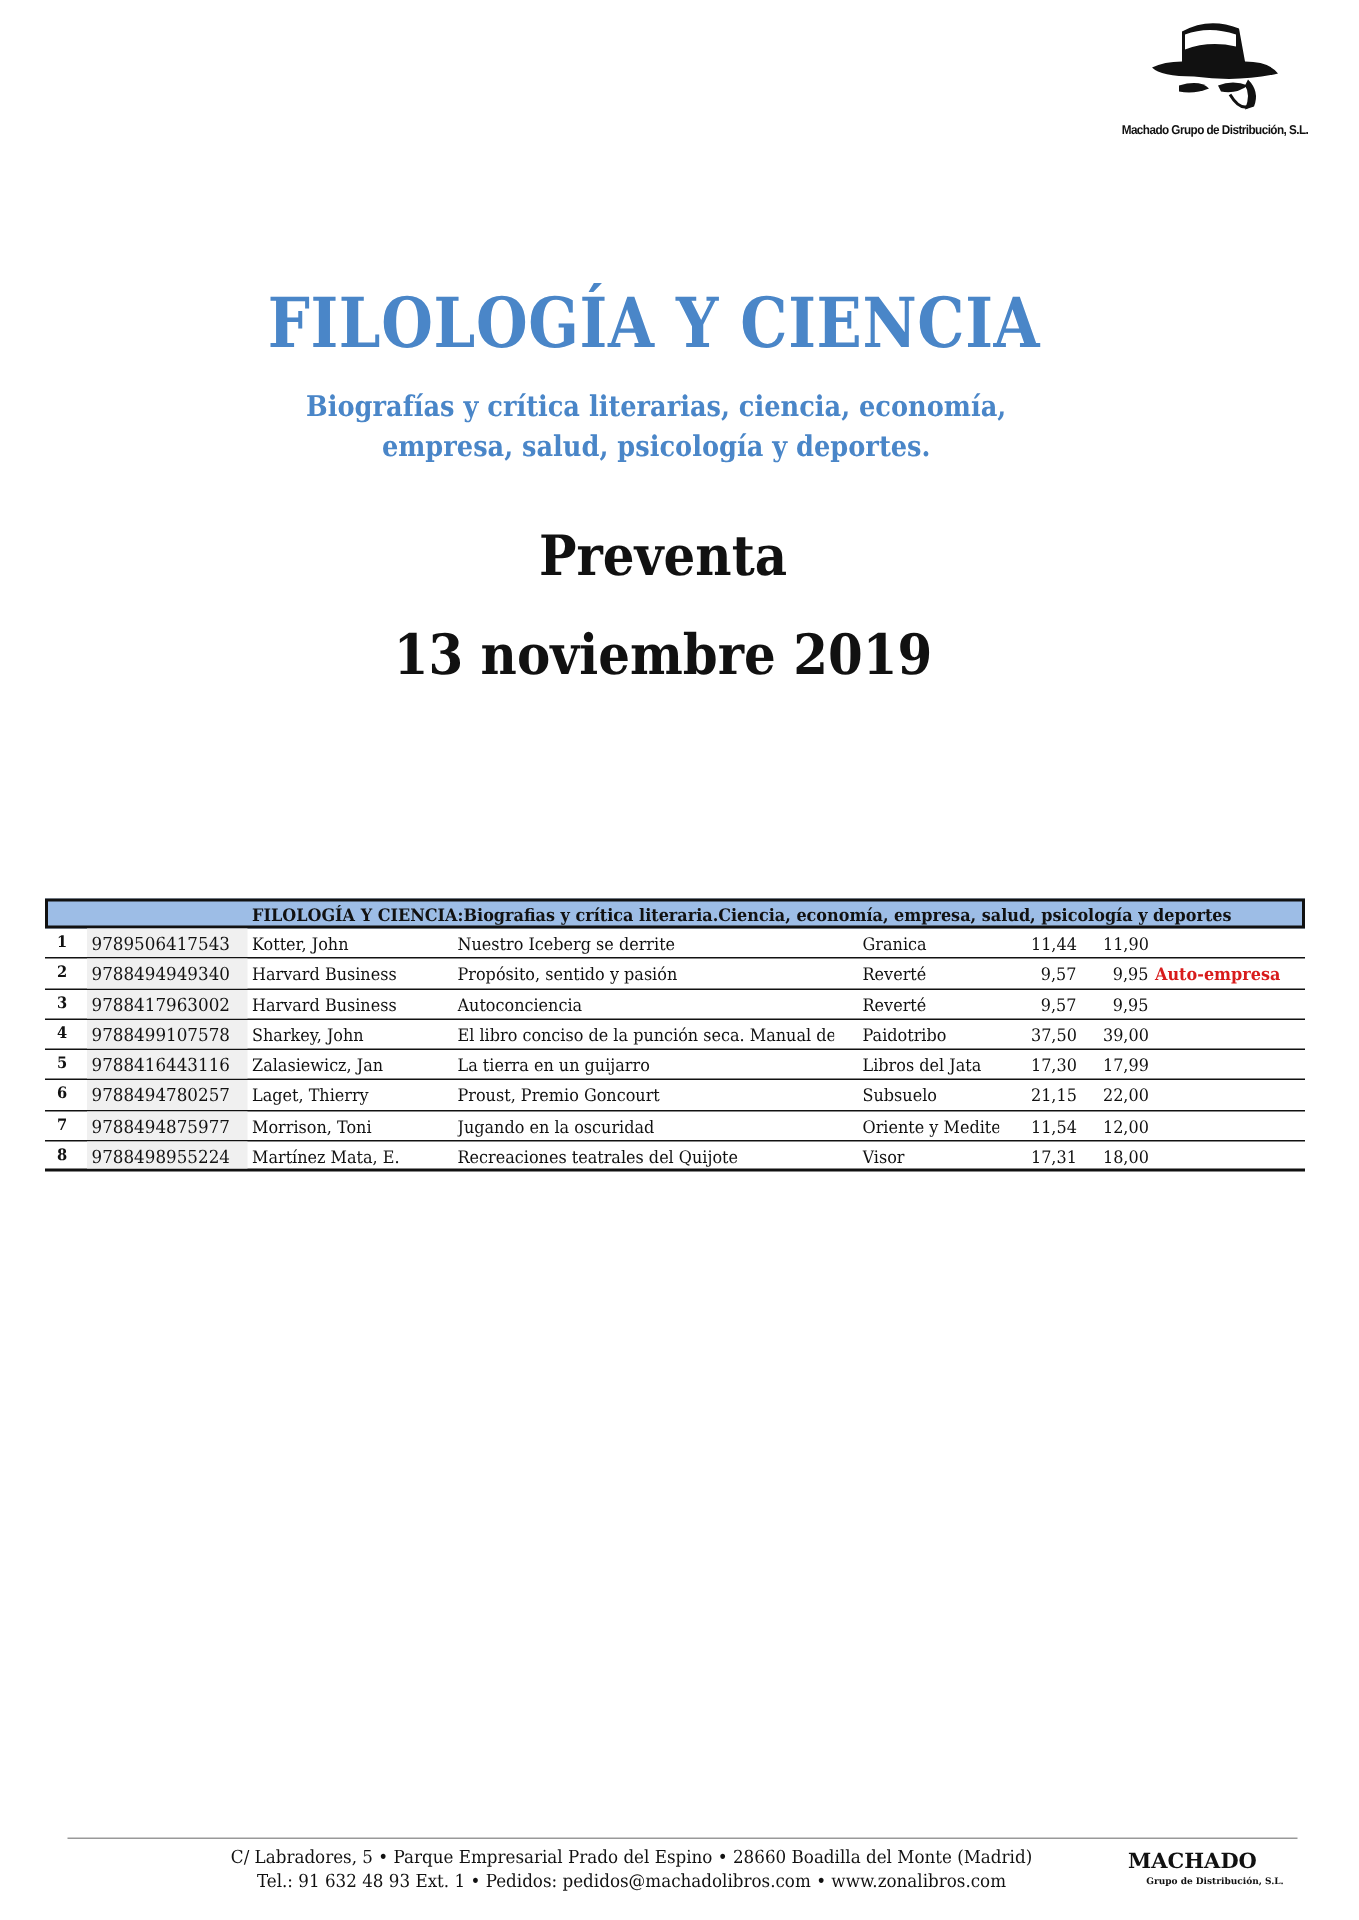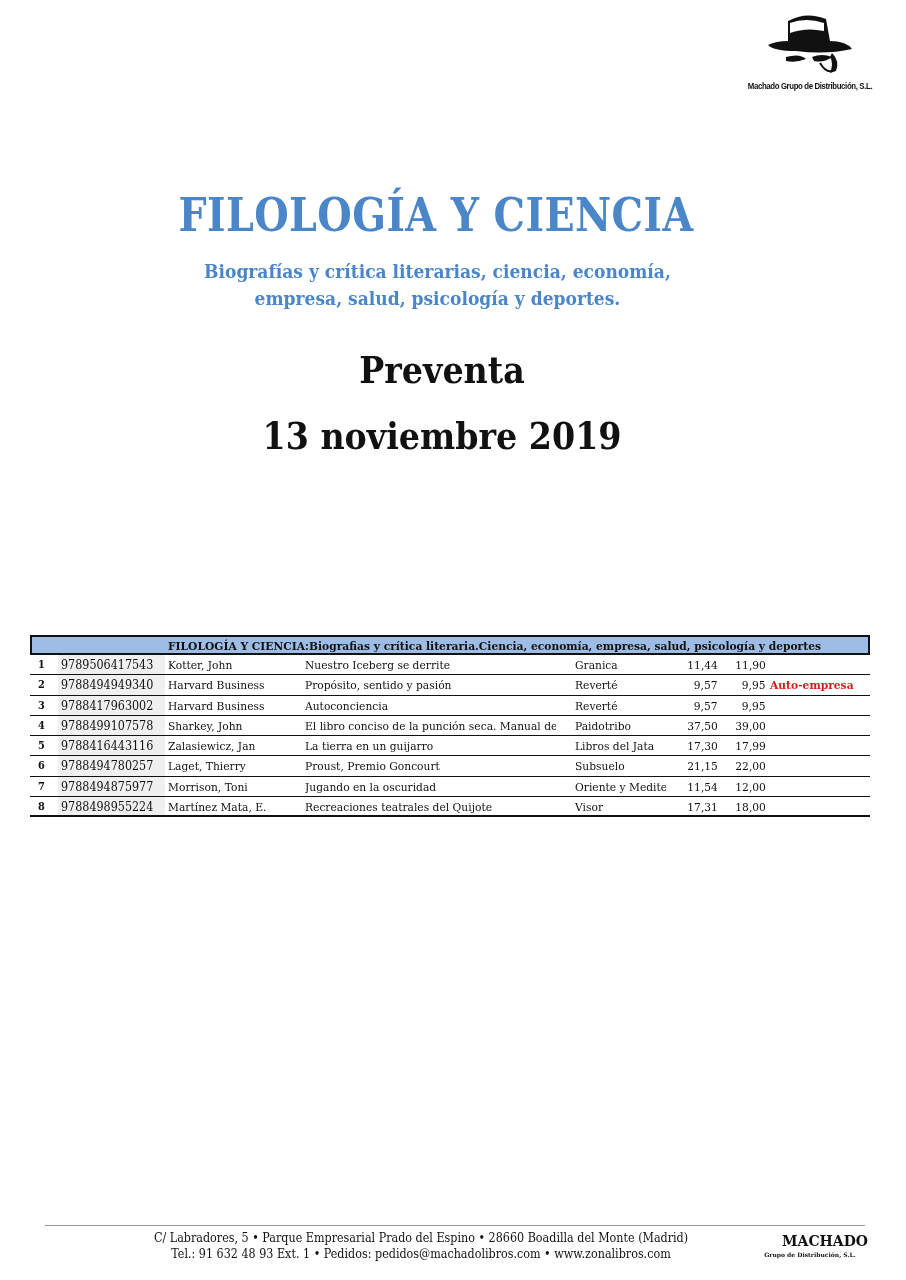--- a/index.html
+++ b/index.html
@@ -23,21 +23,21 @@
 
     .preventa { position: absolute; left: 0; width: 884px; text-align: center; top: 348px;
                 font-size: 37px; font-weight: bold; color: #111;
                 transform: scaleX(0.9); transform-origin: 442px 0; }
     .date { position: absolute; left: 0; width: 884px; text-align: center; top: 414px;
             font-size: 37px; font-weight: bold; color: #111;
             transform: scaleX(0.9); transform-origin: 442px 0; }
 
     .table { position: absolute; left: 30px; top: 599px; width: 840px; }
     .thead { height: 20px; background: #9dbde6; border: 2px solid #111; box-sizing: border-box;
-             position: relative; margin-top: 36px; }
+             position: relative; }
     .thead span { position: absolute; left: 136px; top: 2px; font-size: 11.5px; font-weight: bold;
                   white-space: nowrap; color: #111; transform: scaleX(0.93); transform-origin: 0 0; }
     .row { position: relative; height: 20.3px; border-bottom: 1px solid #111; box-sizing: border-box; }
     .row:last-child { border-bottom: 2px solid #111; }
     .row .c { position: absolute; top: 3px; font-size: 11.5px; white-space: nowrap;
               transform: scaleX(0.93); transform-origin: 0 0; }
     .row .isbn-bg { position: absolute; left: 28px; top: 0; width: 107px; height: 100%; background: #f0f0f0; }
     .c.num { left: 8px; font-weight: bold; font-size: 10.5px; }
     .c.isbn { left: 31px; font-size: 12px; }
     .c.author { left: 138px; }
@@ -45,21 +45,21 @@
     .c.publisher { left: 545px; width: 98px; overflow: hidden; }
     .c.price1 { right: 152px; left: auto; text-align: right; transform-origin: 100% 0; }
     .c.price2 { right: 104px; left: auto; text-align: right; transform-origin: 100% 0; }
     .c.tag { left: 740px; color: #d81b1b; font-weight: bold; }
 
     .footer-rule { position: absolute; left: 45px; top: 1225px; width: 820px; height: 1px; background: #999; }
     .footer-text { position: absolute; left: 45px; width: 752px; text-align: center; font-size: 12px;
                    color: #111; transform: scaleX(0.93); transform-origin: 376px 0; }
     .footer-text.l1 { top: 1231px; }
     .footer-text.l2 { top: 1247px; }
-    .footer-brand { position: absolute; left: 752px; width: 116px; text-align: right; top: 1233px;
+    .footer-brand { position: absolute; left: 752px; width: 116px; text-align: left; top: 1233px;
                     font-size: 14px; font-weight: bold; color: #111; }
     .footer-sub { position: absolute; left: 752px; width: 116px; text-align: center; top: 1251px;
                   font-size: 6px; font-weight: bold; color: #111; }
   </style>
 </head>
 <body>
 
 <div class="logo">
   <svg width="88" height="68" viewBox="0 0 88 68">
     <path d="M22 10 Q40 0 60 8 L64 30 Q80 30 86 38 Q60 44 30 40 Q8 40 2 34 Q10 30 22 30 Z" fill="#111"></path>

